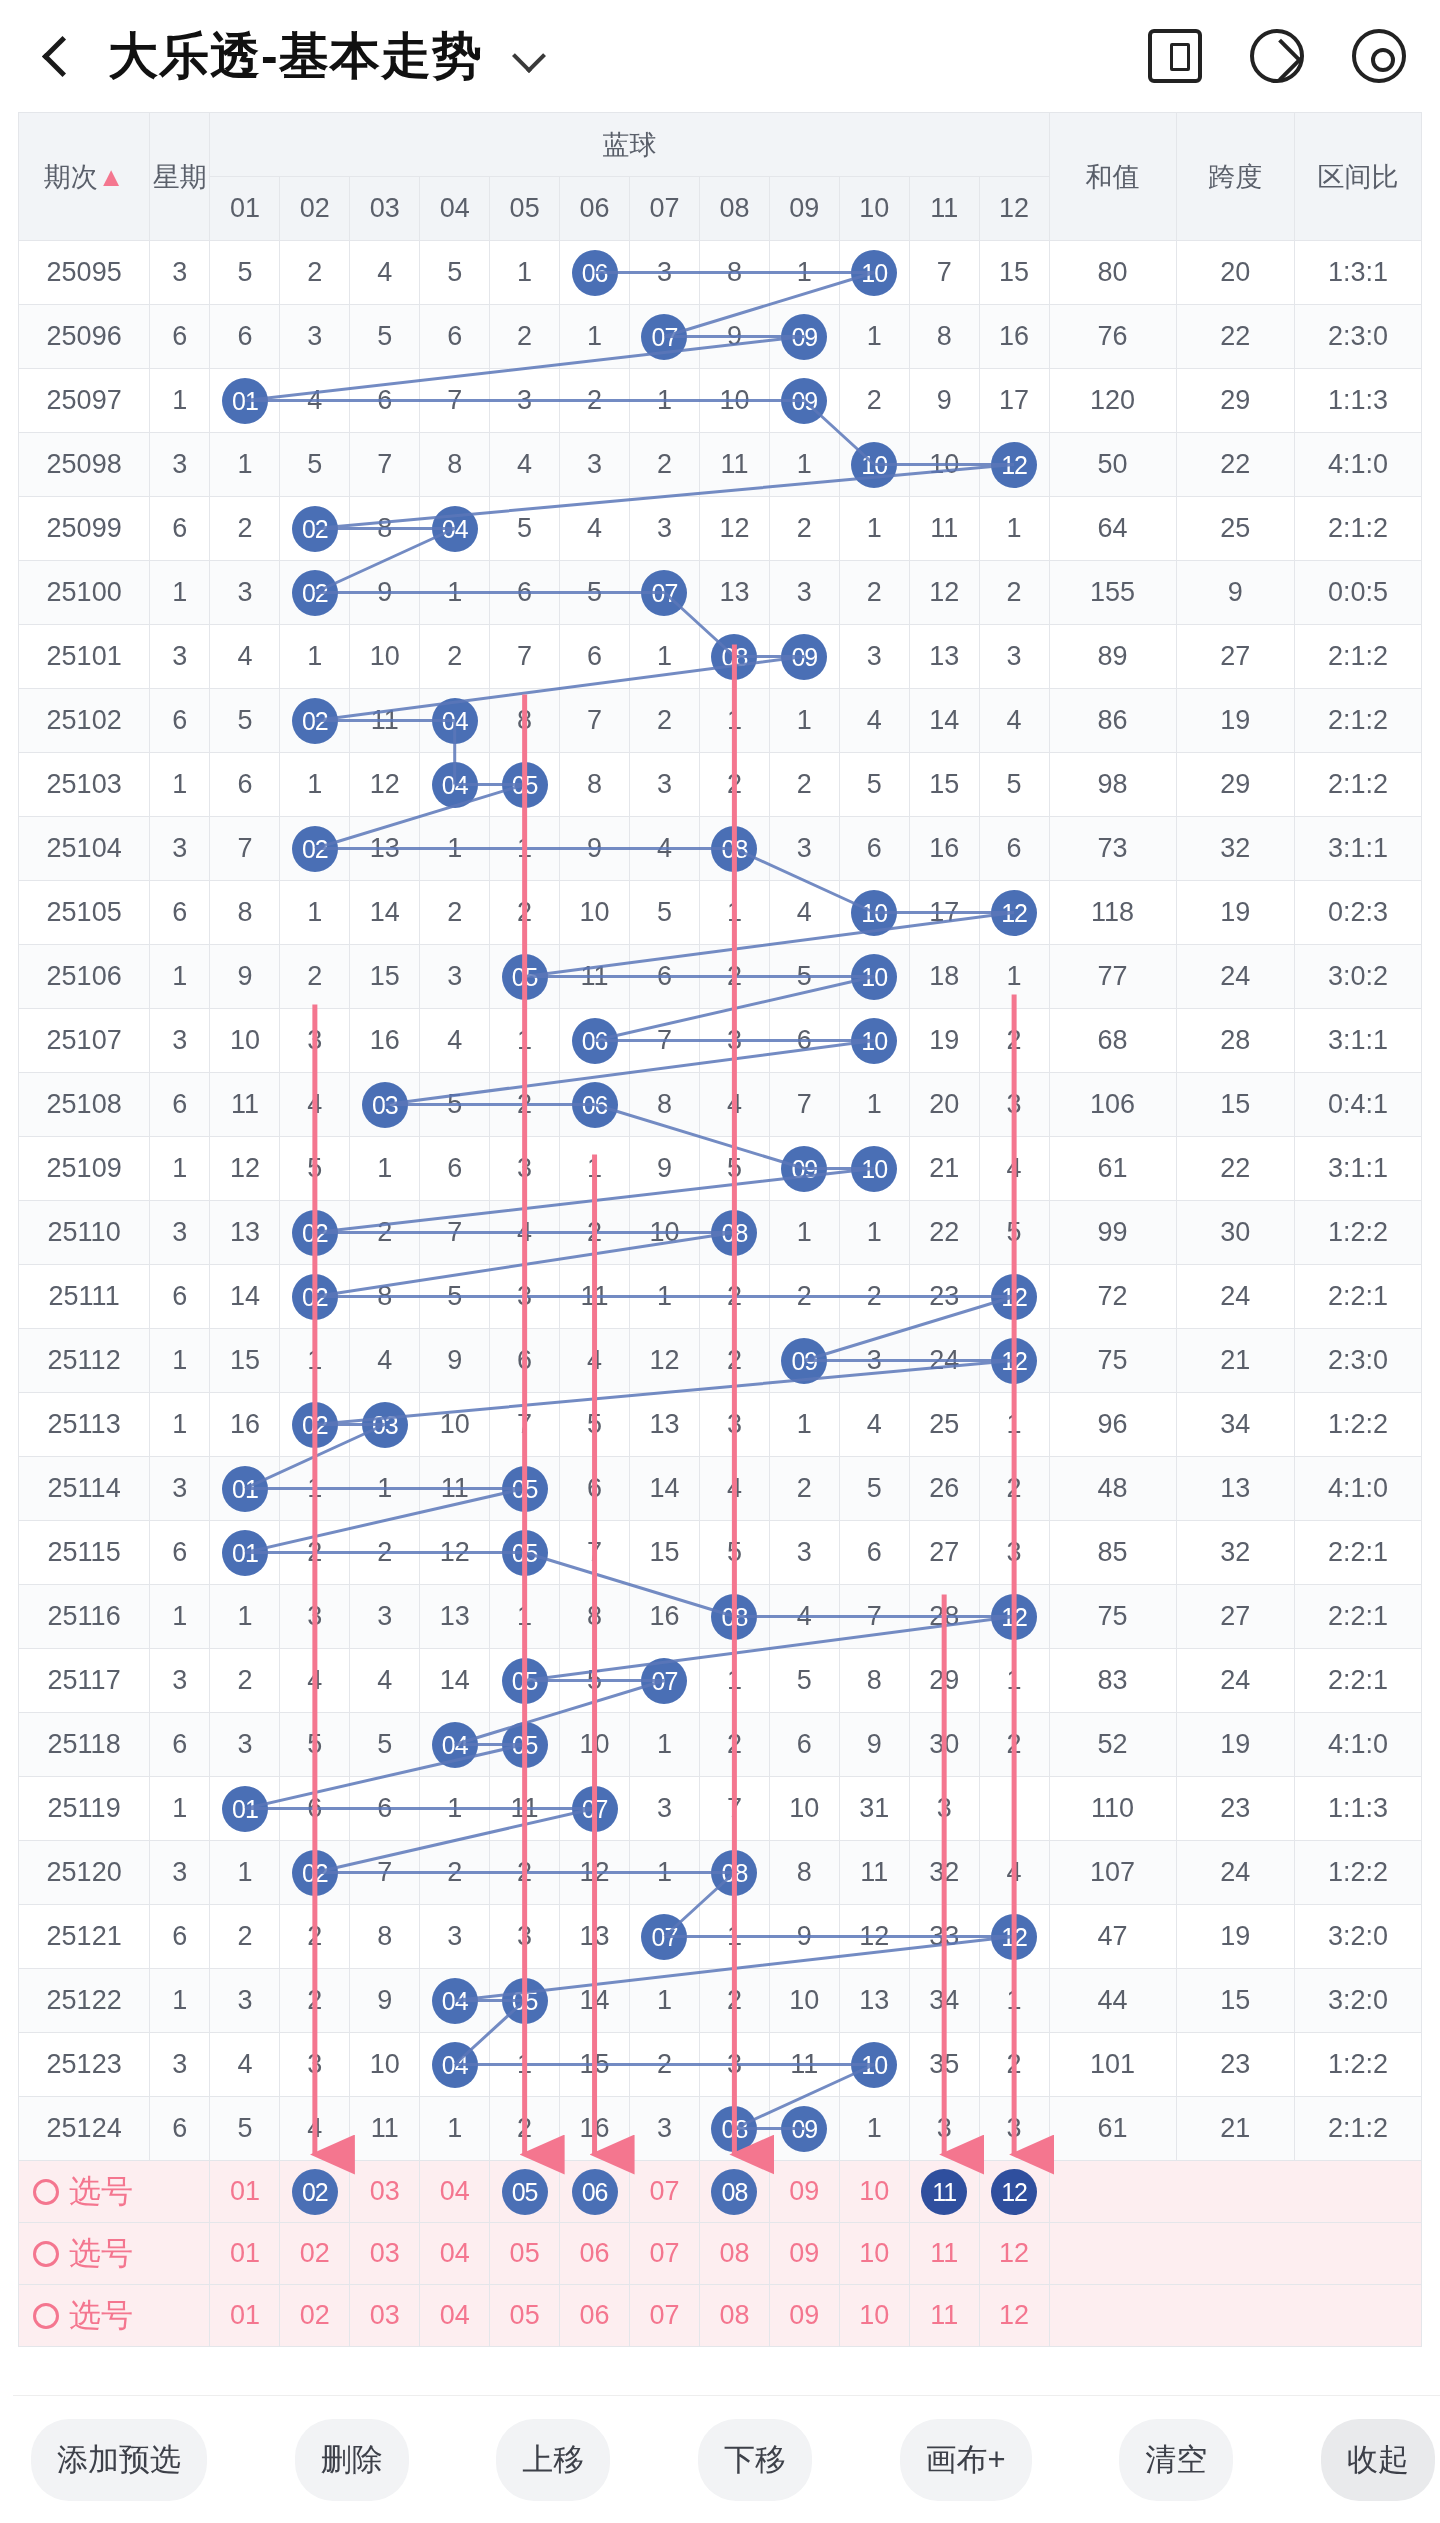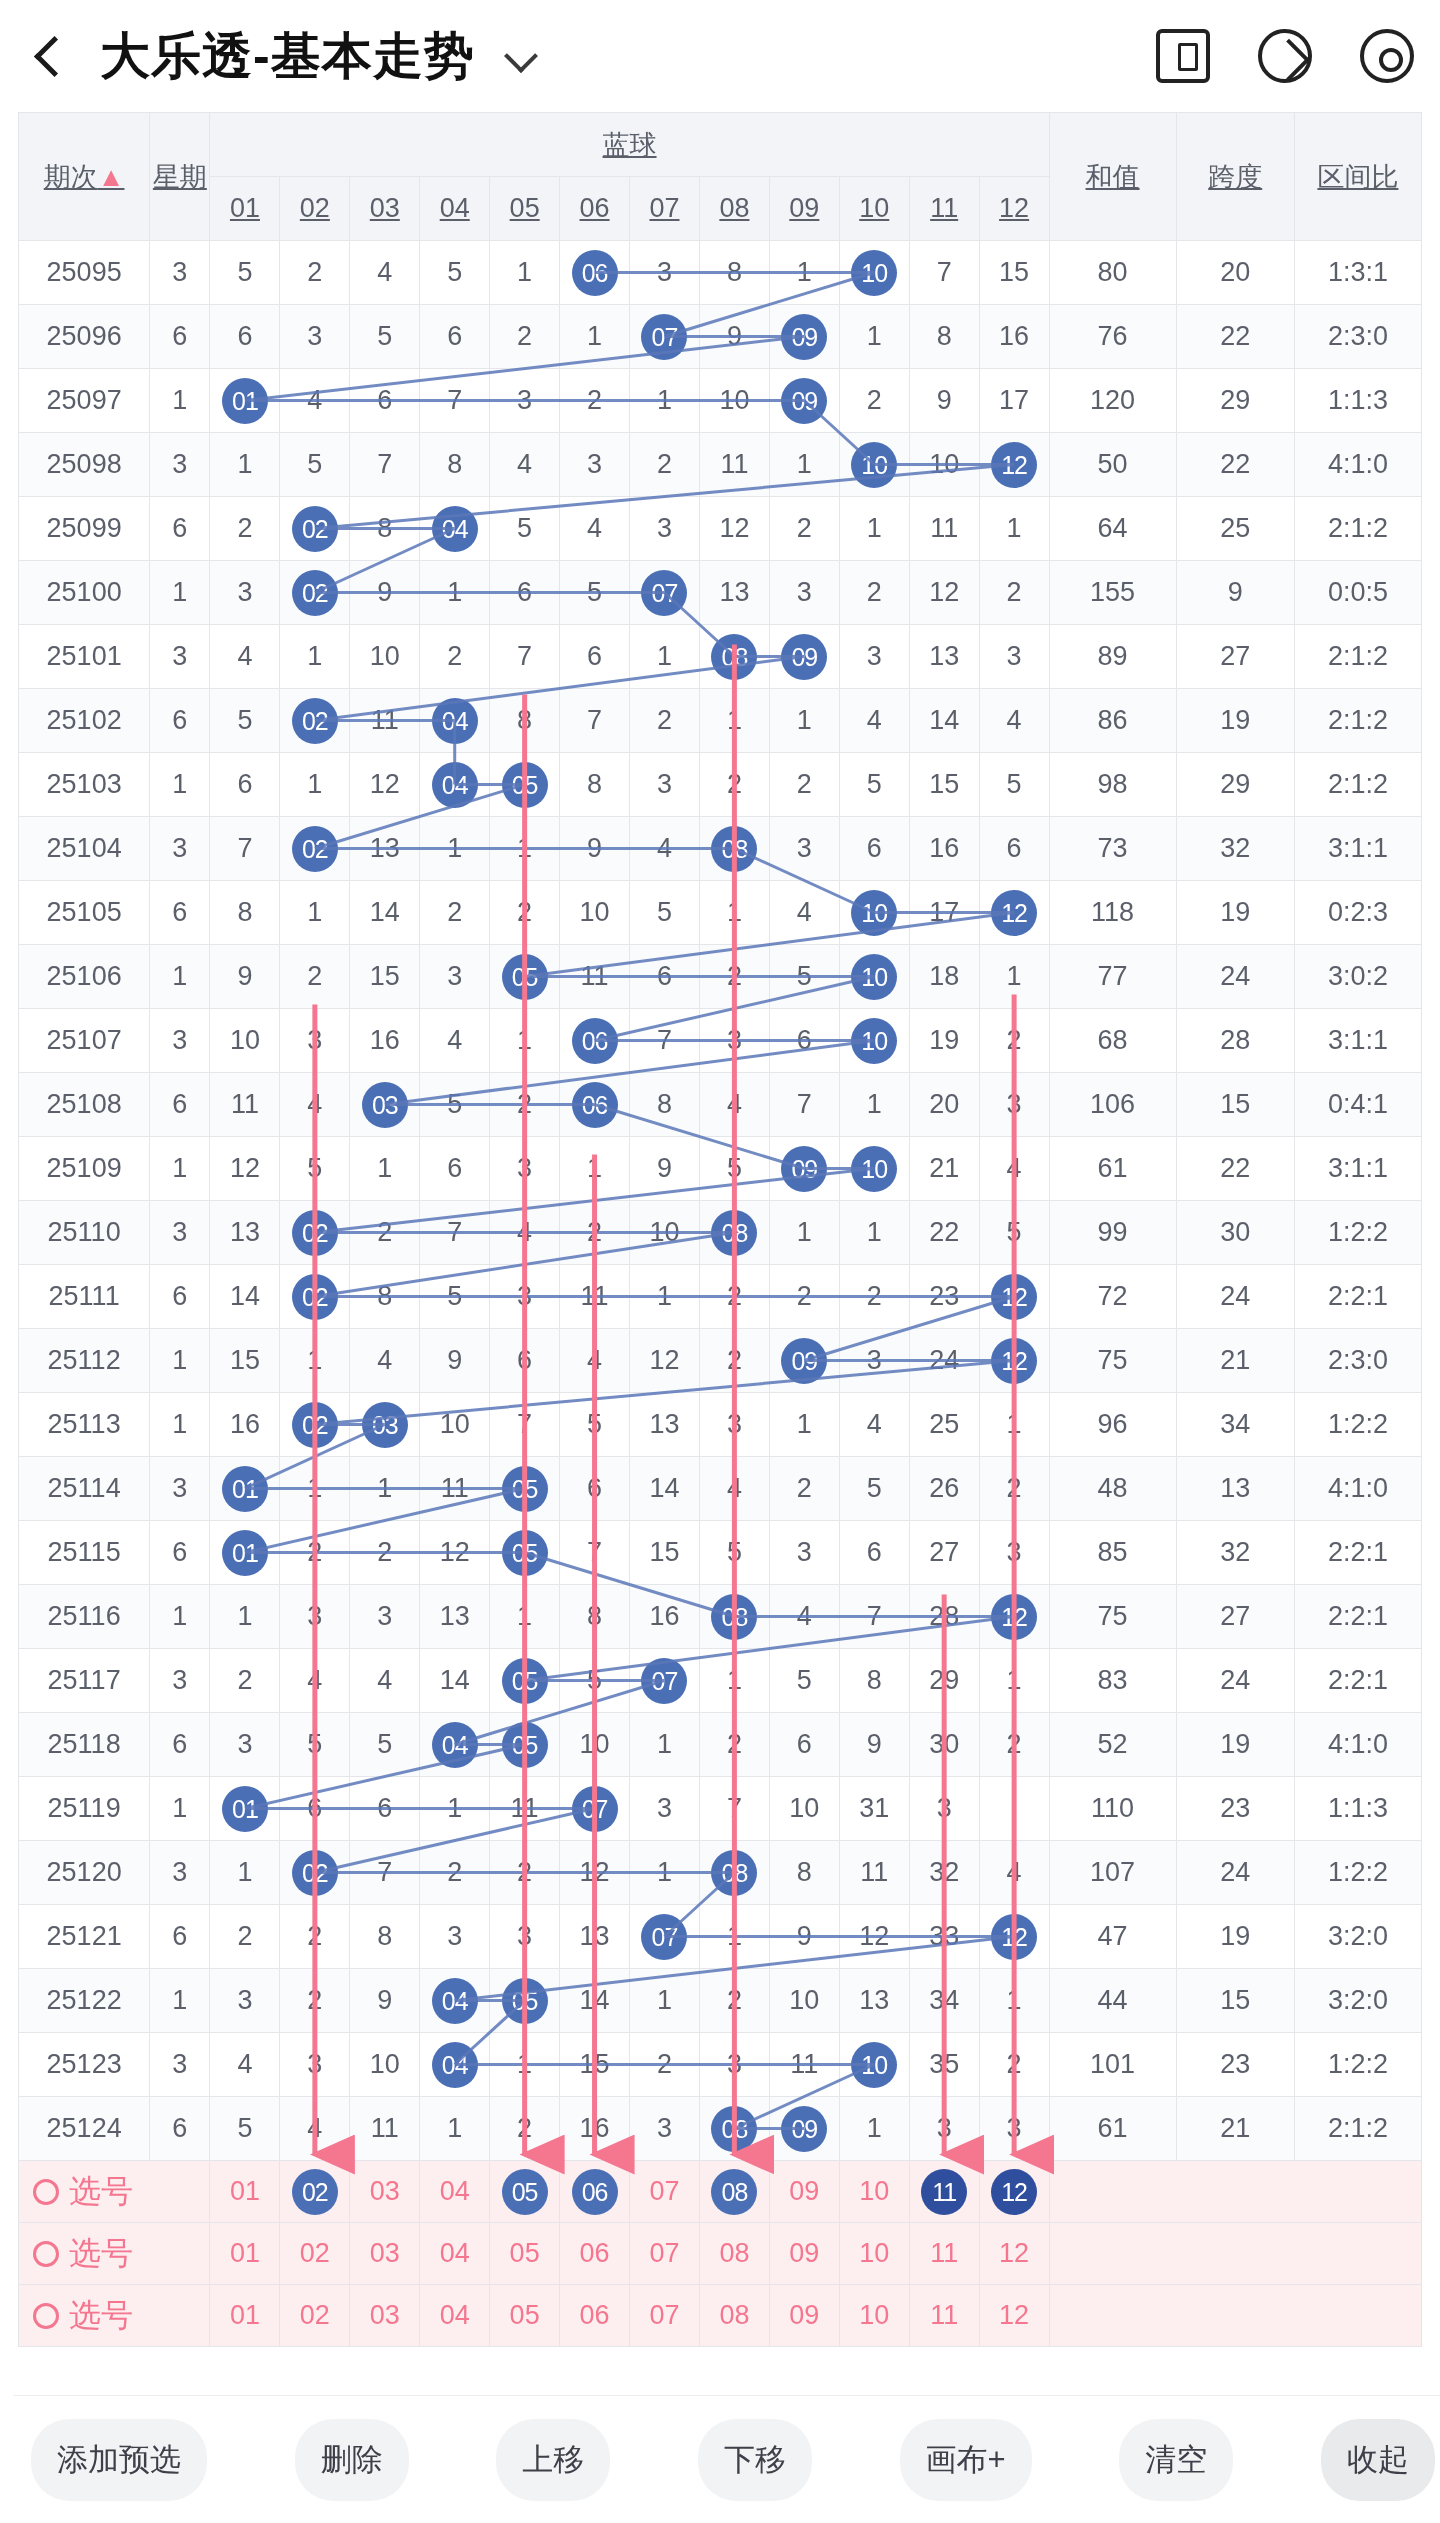--- a/index.html
+++ b/index.html
@@ -8,21 +8,21 @@
     width:1440px; height:2523px;
     background:#ffffff;
     font-family:"Liberation Sans", sans-serif;
     color:#333;
     -webkit-font-smoothing:antialiased;
   }
   .app { position:relative; width:1440px; height:2523px; overflow:hidden; }
 
   
   .header {
-    height:112px; display:flex; align-items:center; padding:0 26px;
+    height:112px; display:flex; align-items:center; padding:0 34px;
     background:#fff;
   }
   .back-icon { width:46px; height:46px; position:relative; flex:0 0 auto; cursor:pointer; }
   .back-icon::before{
     content:""; position:absolute; left:14px; top:9px; width:24px; height:24px;
     border-left:5px solid #1a1a1a; border-bottom:5px solid #1a1a1a;
     transform:rotate(45deg);
   }
   .title {
     font-size:50px; font-weight:bold; color:#111; margin-left:28px;
@@ -58,21 +58,21 @@
     font-size:23px; color:#8d8d8d; padding:6px 34px 18px 34px; letter-spacing:0.5px;
   }
 
   
   .table-wrap { position:relative; margin:0 18px; }
   table.grid { border-collapse:collapse; width:1404px; table-layout:fixed; }
   table.grid th, table.grid td {
     border:1px solid #e4e6ea; text-align:center; font-size:27px; color:#5a5f6a;
     padding:0; height:64px; font-family:"Liberation Sans", sans-serif;
   }
-  thead th { background:#f2f4f7; color:#4a4f59; font-size:27px; font-weight:normal;text-decoration:underline; }
+  thead th { background:#f2f4f7; color:#4a4f59; font-size:27px; font-weight:normal; }
   .col-issue { width:122px; }
   .col-week  { width:56px; }
   .ball-col  { width:65px; }
   .col-sum   { width:118px; }
   .col-span  { width:110px; }
   .col-ratio { width:118px; }
   th.issue-head, th.week-head { font-size:26px; line-height:30px;margin-left:20px; }
   th.group-head { font-size:28px; color:#4a4f59; }
 
   tbody tr:nth-child(even) td { background:#fafbfc; }

